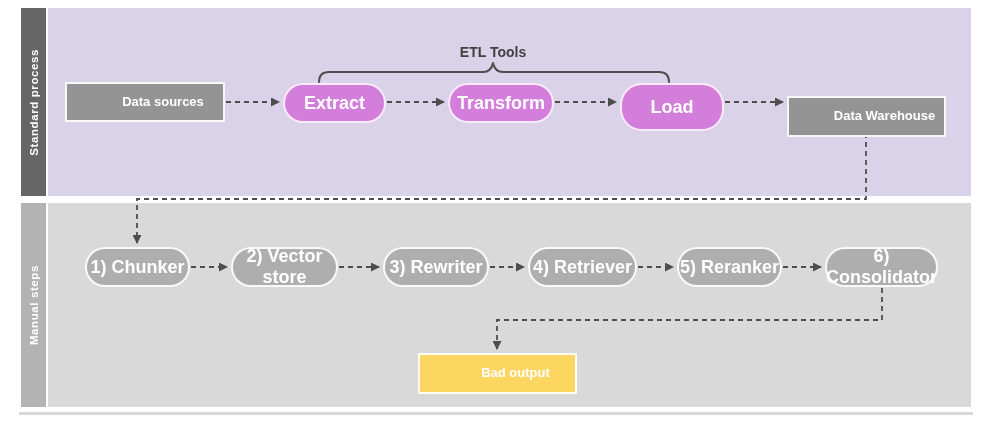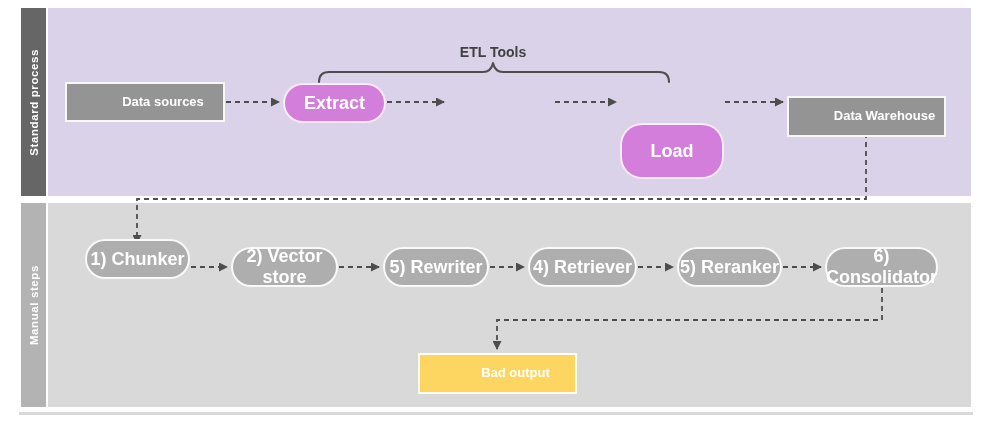--- a/index.html
+++ b/index.html
@@ -110,27 +110,28 @@
       <path d="M783,267 H821" marker-end="url(#arrow)"></path>
       <path d="M882,288 V320 H497 V349" marker-end="url(#arrow)"></path>
     </g>
     <path d="M319,82 Q319,72 329,72 L483,72 Q491,72 493,63 Q495,72 503,72 L659,72 Q669,72 669,82" stroke="#4d4d4d" stroke-width="2" fill="none" stroke-linejoin="round" stroke-linecap="round"></path>
   </svg>
 
   <div class="bracket-label">ETL Tools</div>
 
   <div class="node rect gray-rect" style="left:65px;  top:82px; width:160px; height:40px;">Data sources</div>
   <div class="node pill magenta" style="left:283px; top:83px; width:103px; height:40px;">Extract</div>
-  <div class="node pill magenta" style="left:620px; top:83px; width:104px; height:56px;margin-top:40px;">Load</div>
+  <div class="node pill magenta" style="left:448px; top:83px; width:106px; height:40px;">Transform</div>
+  <div class="node pill magenta" style="left:620px; top:83px; width:104px; height:48px;">Load</div>
   <div class="node rect gray-rect" style="left:787px; top:96px; width:159px; height:41px;">Data Warehouse</div>
 
-  <div class="node pill gray-pill" style="left:85px;  top:239px; width:105px; height:40px;">1) Chunker</div>
+  <div class="node pill gray-pill" style="left:85px;  top:247px; width:105px; height:40px;">1) Chunker</div>
   <div class="node pill gray-pill" style="left:231px; top:247px; width:107px; height:40px;">2) Vector
 store</div>
-  <div class="node pill gray-pill" style="left:383px; top:247px; width:106px; height:40px;">5) Rewriter</div>
+  <div class="node pill gray-pill" style="left:383px; top:247px; width:106px; height:40px;">3) Rewriter</div>
   <div class="node pill gray-pill" style="left:528px; top:247px; width:109px; height:40px;text-align:center;">4) Retriever</div>
   <div class="node pill gray-pill" style="left:677px; top:247px; width:105px; height:40px;">5) Reranker</div>
   <div class="node pill gray-pill" style="left:825px; top:247px; width:113px; height:40px;">6)
 Consolidator</div>
 
   <div class="node rect yellow" style="left:418px; top:353px; width:159px; height:41px;">Bad output</div>
 
 </div>
 
 </body></html>

